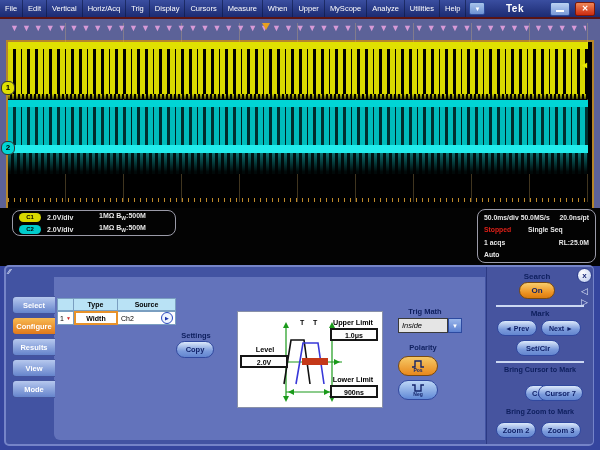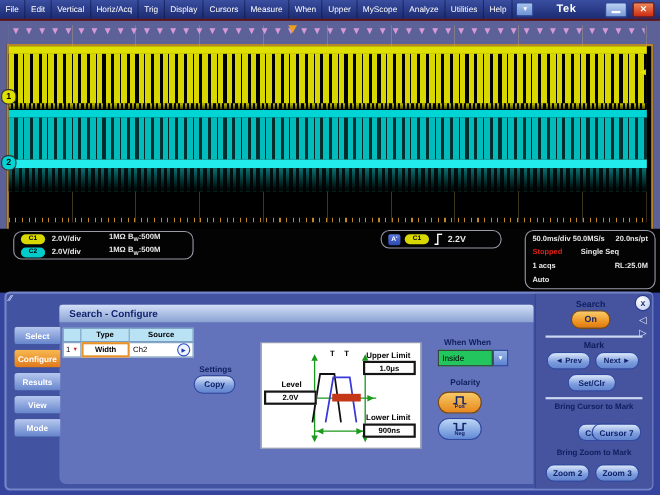--- a/index.html
+++ b/index.html
@@ -101,22 +101,22 @@
     border:1px solid #31499f;color:#0e1f66;font-weight:bold;font-size:7.5px;
     display:flex;align-items:center;justify-content:center;box-sizing:border-box;cursor:default;}
   .btn.orange{background:linear-gradient(#f9cd6b,#ec8f1e 70%,#d97b10);border-color:#7a4a10;}
 
   .diagram-box{position:absolute;left:237px;top:311px;width:146px;height:97px;background:#fff;border:1px solid #8890a8;box-sizing:border-box;}
   .dia-label{position:absolute;color:#000;font-weight:bold;font-size:7.2px;text-align:center;}
   .dia-value{position:absolute;border:2px solid #151515;background:#fdfdfd;color:#000;
     font-weight:bold;font-size:7px;text-align:center;line-height:9px;box-sizing:border-box;height:13px;padding-top:1px;}
   .t-mark{position:absolute;color:#000;font-weight:bold;font-size:7px;}
 
-  .dropdown{position:absolute;left:398px;top:318px;width:50px;height:15px;background:#22c55e;border:1px solid #3a3a3a;
-    font-size:7.5px;color:#000;line-height:14px;padding-left:3px;box-sizing:border-box;}
+  .dropdown{position:absolute;left:398px;top:318px;width:50px;height:15px;background:#e5e5e5;border:1px solid #3a3a3a;
+    font-size:7.5px;color:#000;line-height:14px;padding-left:3px;box-sizing:border-box;font-style:italic;}
   .dropdown-btn{position:absolute;left:448px;top:318px;width:14px;height:15px;background:linear-gradient(#9ab6ea,#5c80d0);
     border:1px solid #2c4aa0;color:#fff;font-size:6px;display:flex;align-items:center;justify-content:center;box-sizing:border-box;}
   .pol-btn{position:absolute;left:398px;width:40px;height:20px;border-radius:10px;
     display:flex;flex-direction:column;align-items:center;justify-content:center;box-sizing:border-box;cursor:default;}
   .pol-btn.pos{top:356px;background:linear-gradient(#f6c966,#e8881c);border:1px solid #7a4a10;}
   .pol-btn.neg{top:380px;background:linear-gradient(#bcd6f6,#6189d6);border:1px solid #31499f;}
   .pol-cap{font-size:5px;font-weight:bold;color:#14246a;line-height:5px;}
 
   .right-panel{position:absolute;left:486px;top:267px;width:106px;height:177px;background:#46549f;
     border-left:1px solid #2c3a84;border-radius:0 3px 3px 0;}
@@ -183,28 +183,20 @@
         <span class="badge c1">C1</span>
         <span class="ch-scale">2.0V/div</span>
         <span class="ch-bw"><span>1MΩ</span>&nbsp;<span>B</span><sub>W</sub><span>:500M</span></span>
       </div>
       <div class="ch-row">
         <span class="badge c2">C2</span>
         <span class="ch-scale">2.0V/div</span>
         <span class="ch-bw"><span>1MΩ</span>&nbsp;<span>B</span><sub>W</sub><span>:500M</span></span>
       </div>
     </div>
-    <div class="trigbox">
-      <span class="a-badge">A'</span>
-      <span class="badge c1">C1</span>
-      <svg width="9" height="11" viewBox="0 0 9 11">
-        <polyline points="1,10 4,10 4,1 8,1" fill="none" stroke="#ffffff" stroke-width="1.3"></polyline>
-      </svg>
-      <span class="trig-level">2.2V</span>
-    </div>
     <div class="infobox">
       <div class="info-row">
         <span>50.0ms/div</span>&nbsp;
         <span>50.0MS/s</span>
         <span class="right">20.0ns/pt</span>
       </div>
       <div class="info-row">
         <span class="stopped">Stopped</span>
         <span>Single Seq</span>
       </div>
@@ -214,21 +206,20 @@
       </div>
       <div class="info-row">
         <span>Auto</span>
       </div>
     </div>
   </div>
 
   <div class="dialog"></div>
   <div class="grip">⁄⁄</div>
   <div class="dlg-body"></div>
-  <div class="dlg-header">Search - Configure</div>
 
   <div class="tab" style="top:296px;">Select</div>
   <div class="tab active" style="top:317px;">Configure</div>
   <div class="tab" style="top:338px;">Results</div>
   <div class="tab" style="top:359px;">View</div>
   <div class="tab" style="top:380px;">Mode</div>
 
   <div class="srch-table">
     <div class="trow thead">
       <div class="tcell cw0"></div>
@@ -279,21 +270,21 @@
     <span class="t-mark" style="left:62px;top:7px;">T</span>
     <span class="t-mark" style="left:75px;top:7px;">T</span>
     <div class="dia-label" style="left:4px;top:33px;width:46px;">Level</div>
     <div class="dia-value" style="left:2px;top:43px;width:48px;">2.0V</div>
     <div class="dia-label" style="left:86px;top:6px;width:58px;">Upper Limit</div>
     <div class="dia-value" style="left:92px;top:16px;width:48px;">1.0μs</div>
     <div class="dia-label" style="left:86px;top:63px;width:58px;">Lower Limit</div>
     <div class="dia-value" style="left:92px;top:73px;width:48px;">900ns</div>
   </div>
 
-  <div class="dlg-label" style="left:396px;top:307px;width:58px;">When When</div>
+  <div class="dlg-label" style="left:396px;top:307px;width:58px;">Trig Math</div>
   <div class="dropdown">Inside</div>
   <div class="dropdown-btn">
     <span>▼</span>
   </div>
   <div class="dlg-label" style="left:395px;top:343px;width:56px;">Polarity</div>
   <div class="pol-btn pos">
     <svg width="14" height="8" viewBox="0 0 14 8">
       <polyline points="1,7 4,7 4,1 10,1 10,7 13,7" fill="none" stroke="#14246a" stroke-width="1.4"></polyline>
     </svg>
     <span class="pol-cap">Pos</span>

